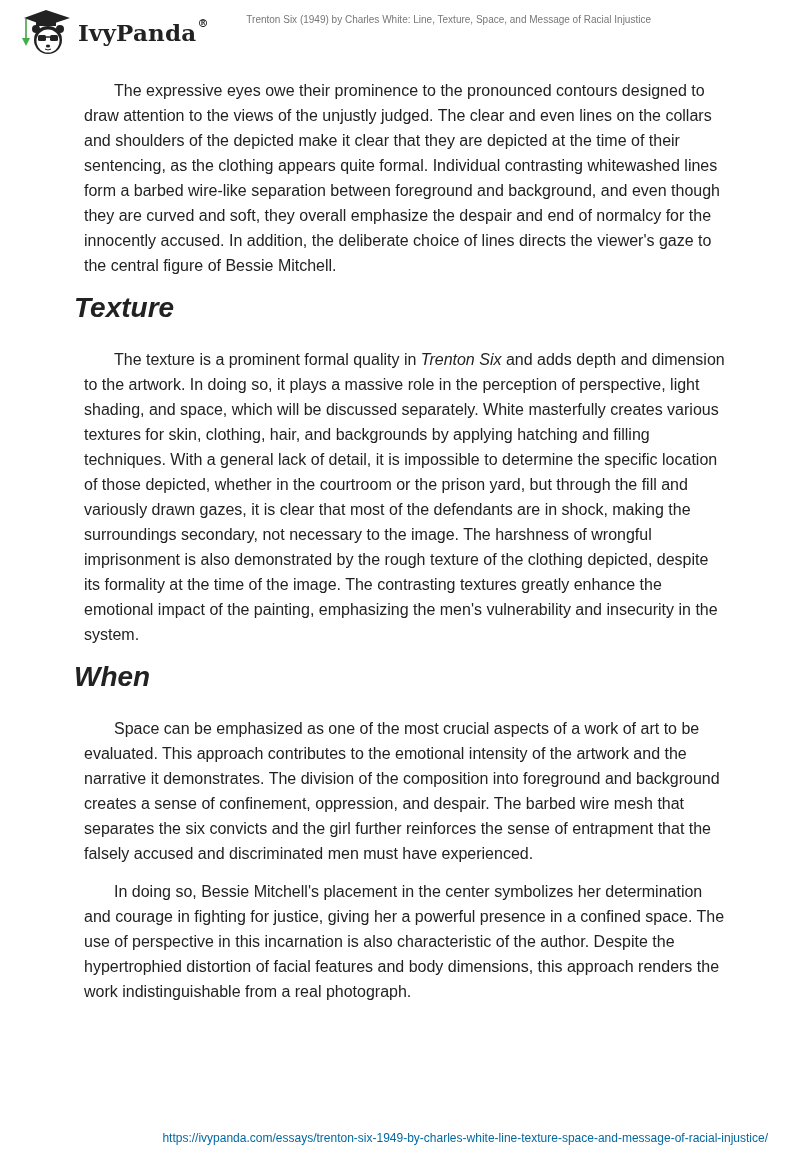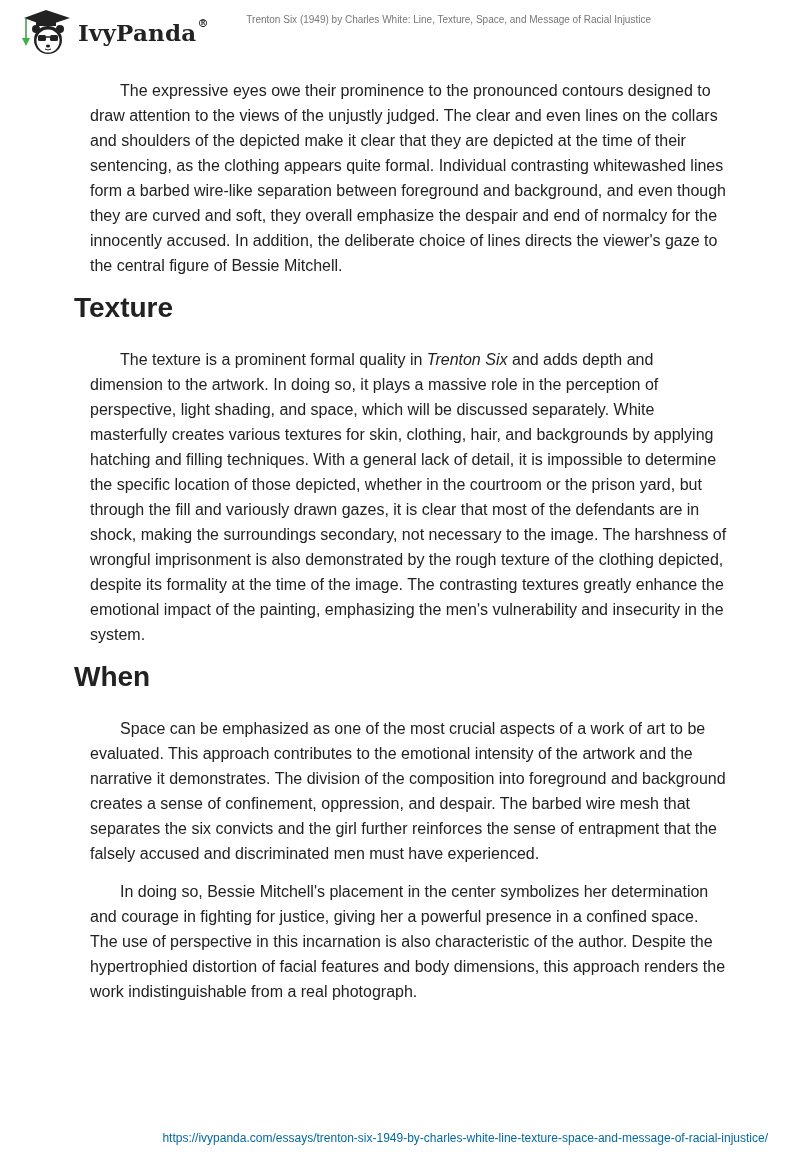--- a/index.html
+++ b/index.html
@@ -4,22 +4,22 @@
   <style>
     html, body { margin: 0; padding: 0; background: #ffffff; }
     body { width: 800px; height: 1160px; position: relative; overflow: hidden; font-family: "Liberation Sans", sans-serif; color: #222222; }
     .header { position: absolute; left: 0; top: 0; width: 683px; height: 60px; text-decoration: underline; }
     .logo { position: absolute; left: 18px; top: 8px; display: flex; align-items: center; }
     .logo-icon { width: 56px; height: 48px; }
     .logo-text { font-family: "DejaVu Serif", serif; font-weight: bold; font-size: 23px; color: #222; margin-left: 4px; letter-spacing: 0.2px; }
     .logo-text sup { font-size: 11px; vertical-align: top; position: relative; top: -2px; margin-left: 1px; }
     .header-title { position: absolute; right: 32px; top: 14px; font-size: 10px; color: #777777; white-space: nowrap; }
     .content { position: absolute; left: 74px; top: 78px; width: 654px; }
-    p.para { margin: 0 0 13px 16px; font-size: 16px; line-height: 25px; text-indent: 30px; color: #222; }
-    h2.section { margin: 10px 0 22px 0; font-size: 28px; line-height: 34px; font-weight: bold; color: #222; }
+    p.para { margin: 0 0 13px 10px; font-size: 16px; line-height: 25px; text-indent: 30px; color: #222; }
+    h2.section { margin: 10px 0 22px 0; font-size: 28px; line-height: 34px; font-weight: bold; color: #222; font-style: italic; }
     em { font-style: italic; }
     .footer-url { position: absolute; right: 32px; top: 1131px; font-size: 12px; color: #0369a1; white-space: nowrap; text-align: center; }
   </style>
 </head>
 <body>
 
 <div class="header">
   <div class="logo">
     <svg class="logo-icon" viewBox="0 0 56 48">
 

